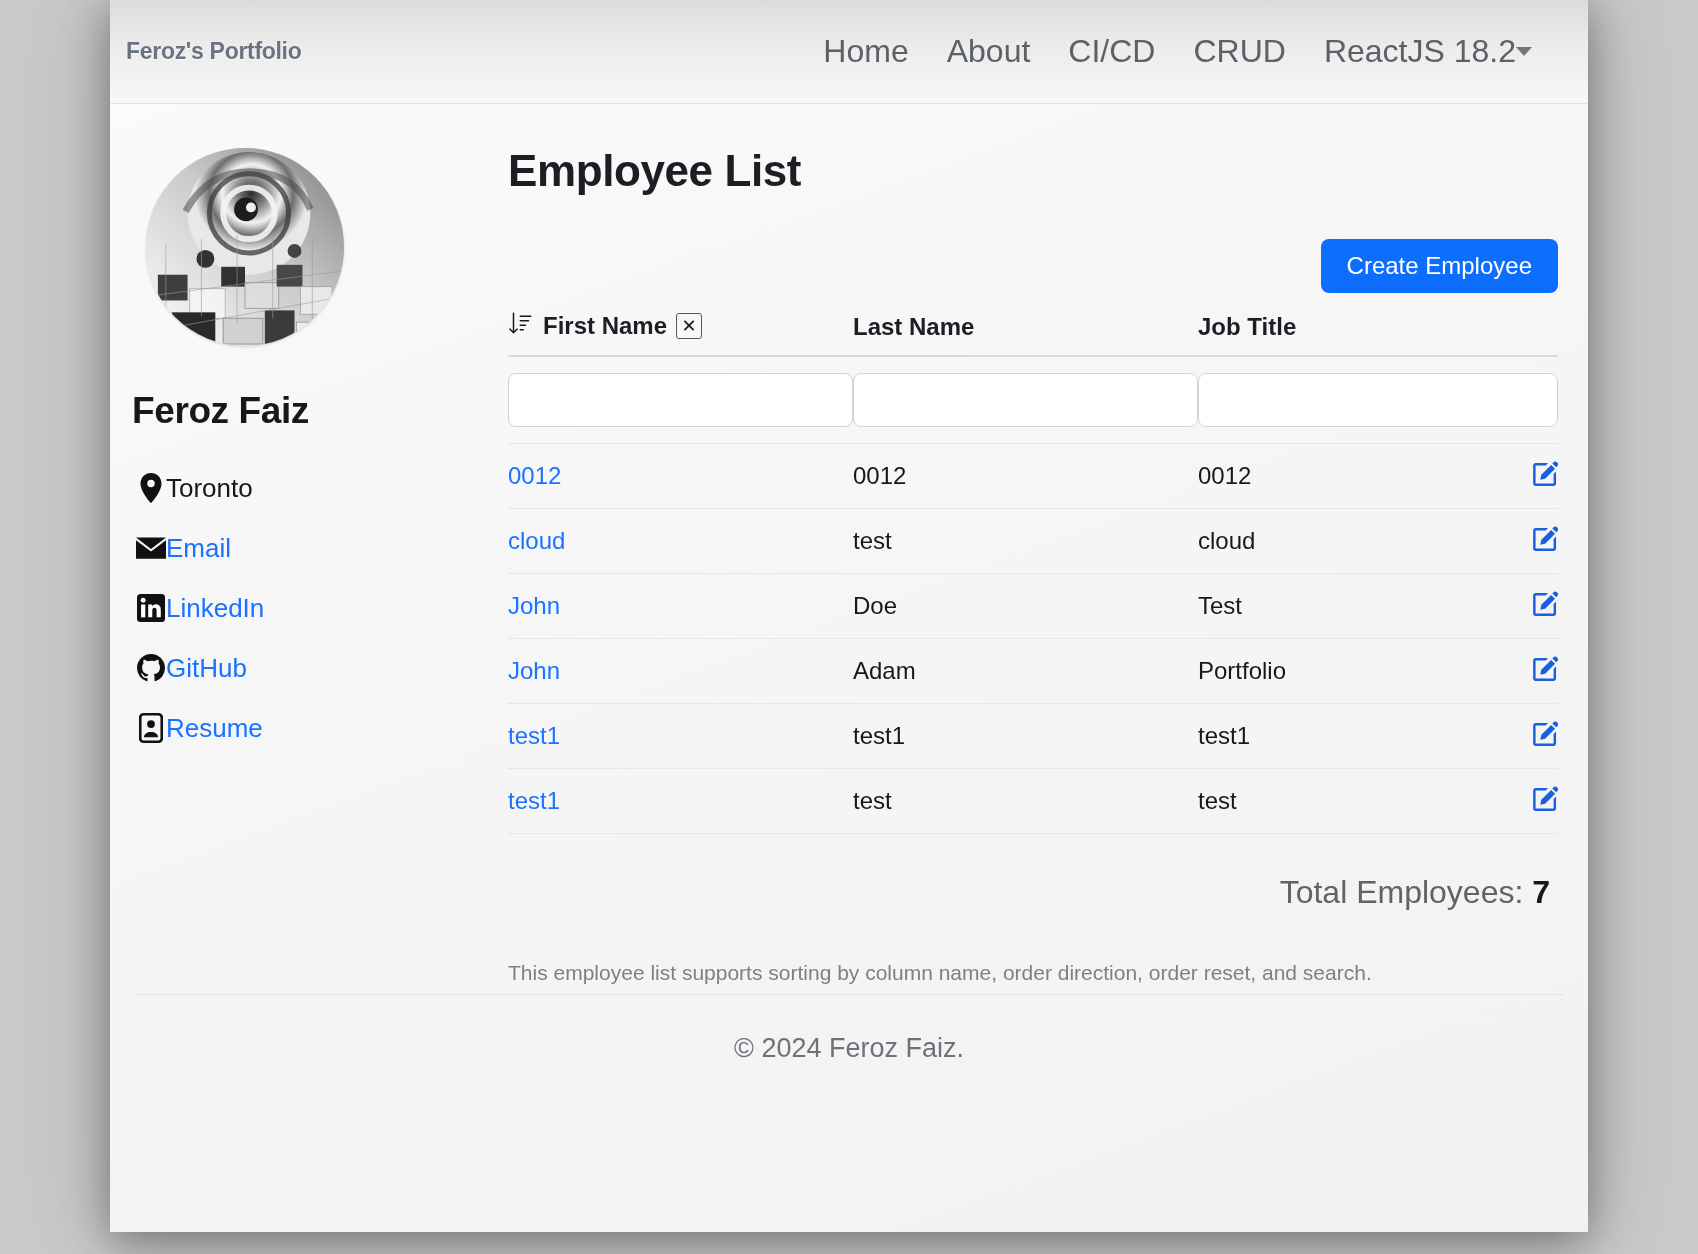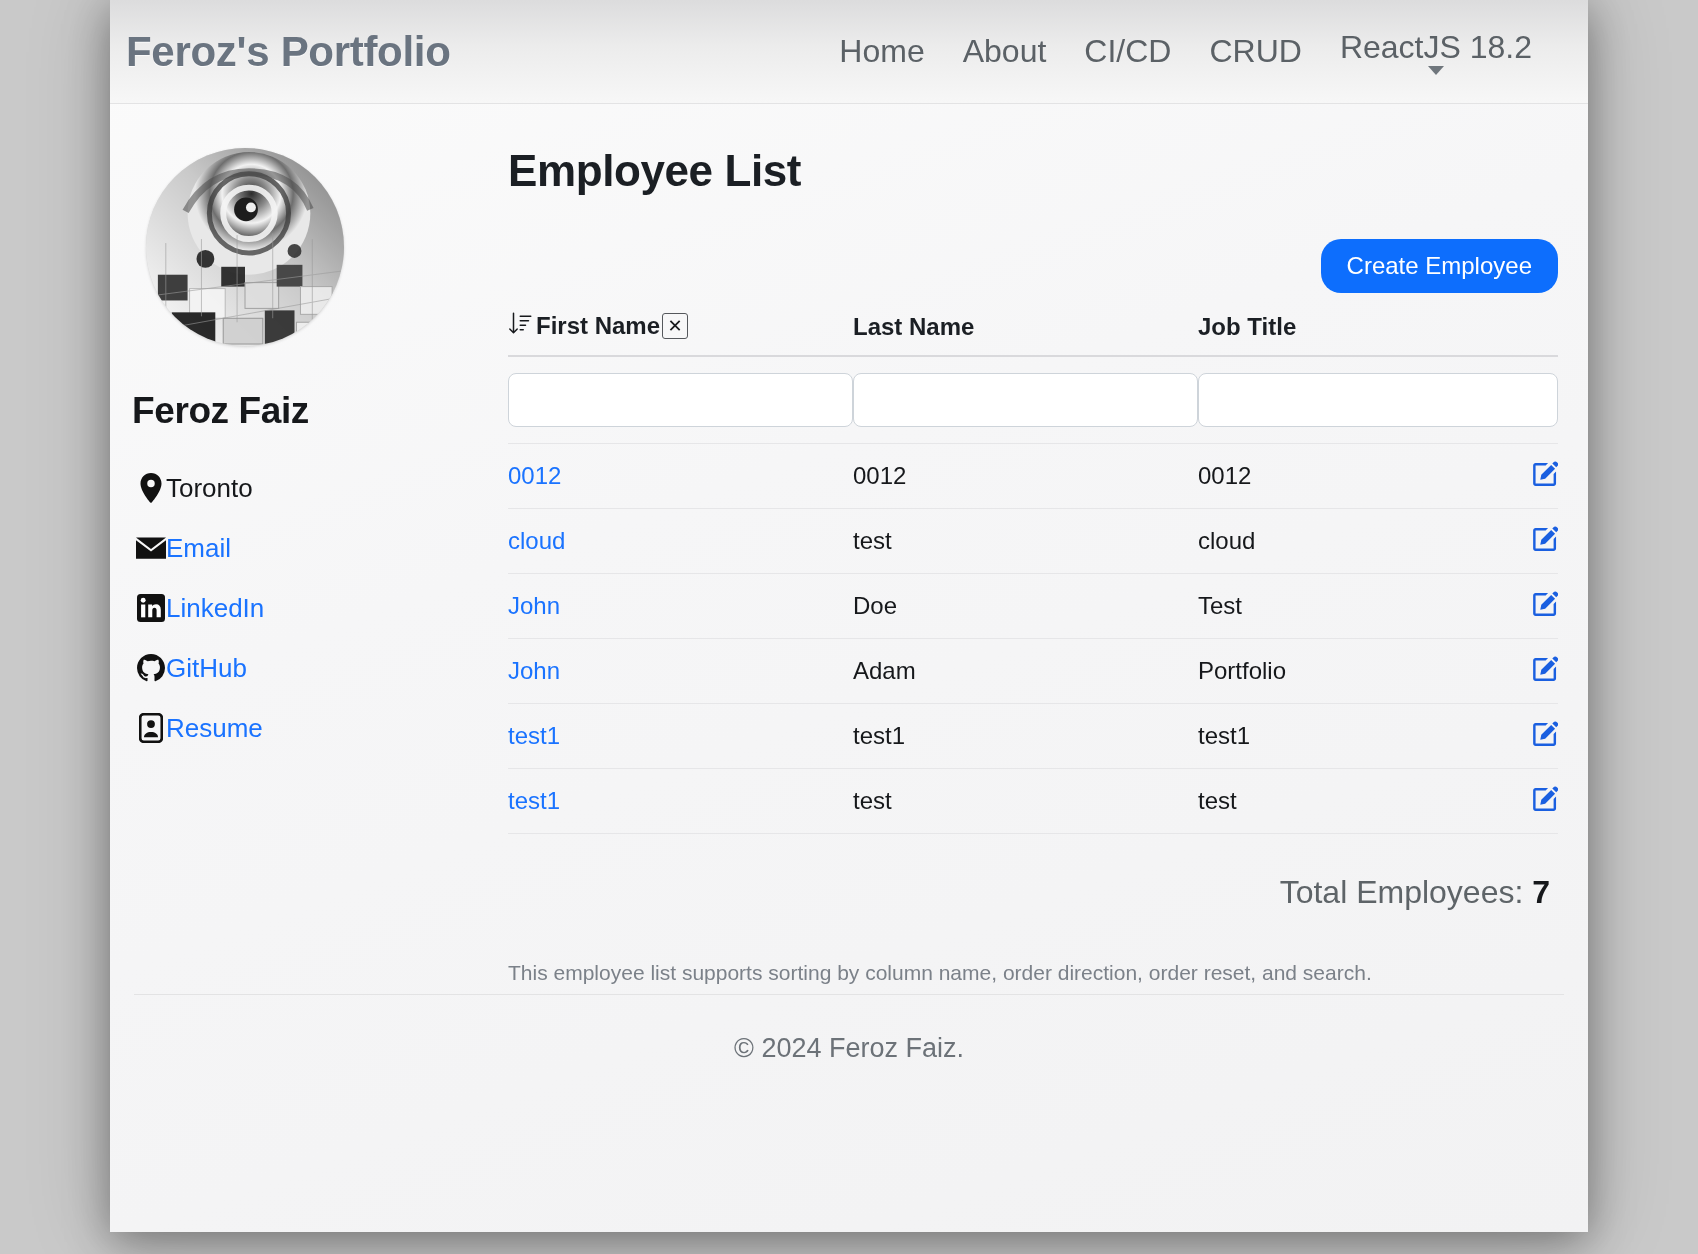--- a/index.html
+++ b/index.html
@@ -22,21 +22,21 @@
   
   .navbar {
     height: 104px;
     display: flex;
     align-items: center;
     padding: 0 24px 0 8px;
     border-bottom: 1px solid #e3e3e4;
     background: linear-gradient(180deg, #dcdcdd 0%, #ececec 45%, #f7f7f7 100%);
   }
   .brand {
-    font-size: 42px;
+    font-size: 23px;
     font-weight: 700;
     color: #6a7480;
     letter-spacing: -0.3px;
     text-shadow: 0 1px 1px rgba(255,255,255,0.8);
     padding-left: 8px;
   }
   .nav-links {
     margin-left: auto;
     display: flex;
     align-items: center;
@@ -47,21 +47,20 @@
     font-size: 32px;
     color: #5b6166;
     text-decoration: none;
     white-space: nowrap;
     cursor: pointer;
   }
   .nav-dropdown {
     display: flex;
     align-items: center;
     cursor: pointer;
-    flex-direction: column;
   }
   .caret {
     width: 0; height: 0;
     border-left: 8px solid transparent;
     border-right: 8px solid transparent;
     border-top: 9px solid #6f767c;
     display: block;
   }
 
   
@@ -130,39 +129,39 @@
   }
   .create-row {
     display: flex;
     justify-content: flex-end;
     margin-top: 43px;
   }
   .btn-primary {
     background: #0d6efd;
     color: #fff;
     border: none;
-    border-radius: 20px;
+    border-radius: 8px;
     font-size: 24px;
     font-family: "Liberation Sans", sans-serif;
     padding: 15px 26px;
     cursor: pointer;
     line-height: 1;
   }
 
   table.emp { width: 100%; border-collapse: collapse; margin-top: 18px; }
   table.emp th {
     text-align: left;
     font-size: 24px;
     font-weight: 700;
     color: #1b1f24;
     padding: 0 0 14px 0;
     border-bottom: 2px solid #d9d9dc;
     vertical-align: bottom;
   }
-  .th-inner { display: flex; align-items: center; gap: 2px; }
+  .th-inner { display: flex; align-items: center; gap: 9px; }
   .sort-icon { display: block; color: #17191c; cursor: pointer; }
   .reset-btn {
     display: inline-flex;
     align-items: center; justify-content: center;
     width: 26px; height: 26px;
     border: 1px solid #55585c;
     border-radius: 3px;
     font-size: 18px;
     line-height: 1;
     color: #17191c;

